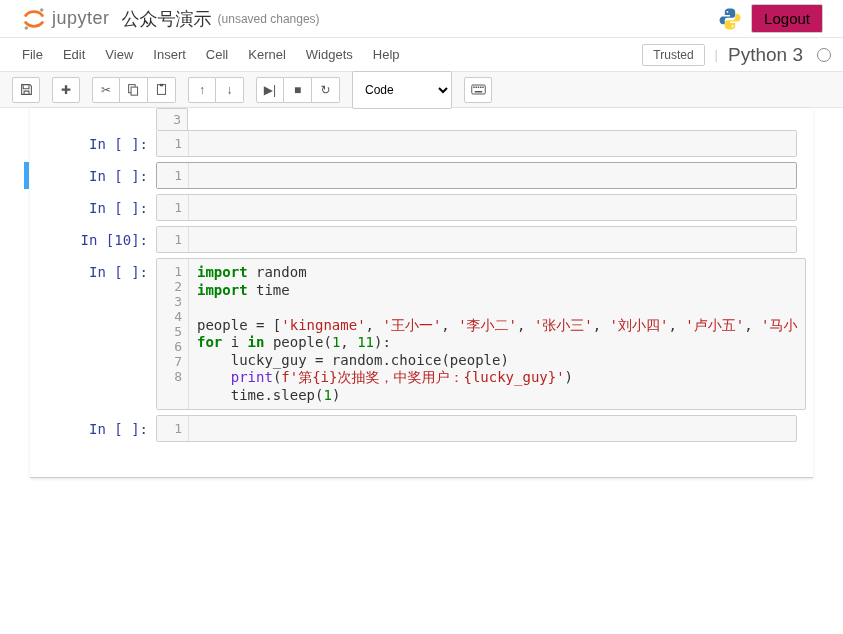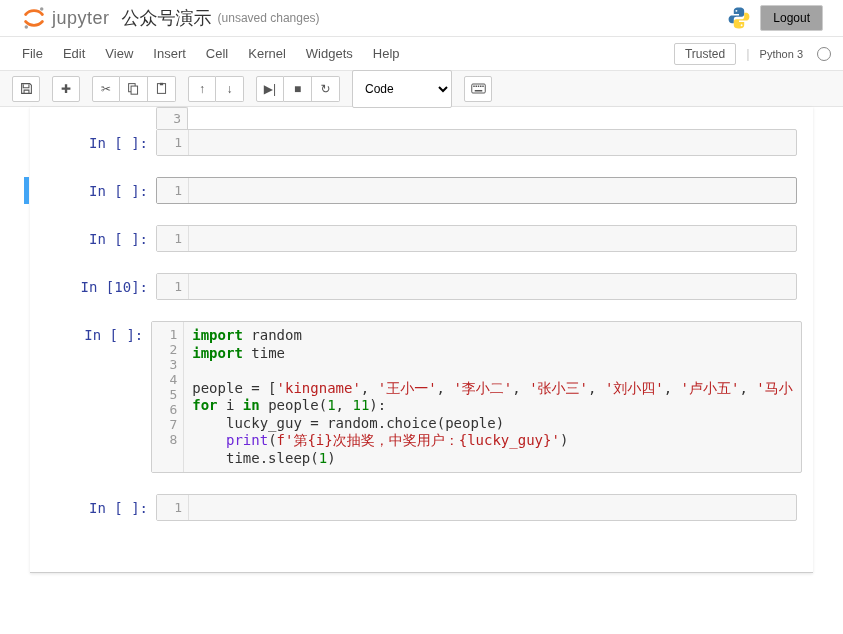--- a/index.html
+++ b/index.html
@@ -5,39 +5,39 @@
 * { margin: 0; padding: 0; box-sizing: border-box; }
 body { font-family: "Helvetica Neue", Helvetica, Arial, sans-serif; font-size: 13px; background: #fff; color: #333; }
 .header { display: flex; align-items: center; padding: 4px 20px; border-bottom: 1px solid #e5e5e5; }
 .logo { display: flex; align-items: center; margin-right: 12px; }
 .logo-icon { width: 28px; height: 28px; margin-right: 4px; }
 .logo-text { font-size: 18px; color: #757575; letter-spacing: 0.5px; }
 .notebook-name { font-size: 18px; color: #333; margin-right: 6px; }
 .unsaved { font-size: 12px; color: #888; }
 .header-right { margin-left: auto; display: flex; align-items: center; gap: 8px; }
 .python-logo { width: 26px; height: 26px; }
-.logout-btn { border: 1px solid #ccc; background: #a3a3a3; padding: 5px 12px; font-size: 12px; border-radius: 2px; cursor: pointer; }
+.logout-btn { border: 1px solid #ccc; background: #be185d; padding: 5px 12px; font-size: 15px; border-radius: 2px; cursor: pointer; }
 .menubar { display: flex; align-items: center; padding: 4px 12px; border-bottom: 1px solid #e5e5e5; height: 34px; }
 .menu-item { padding: 4px 10px; color: #555; cursor: pointer; font-size: 13px; }
 .menubar-right { margin-left: auto; display: flex; align-items: center; gap: 10px; }
 .trusted { border: 1px solid #ccc; padding: 3px 10px; font-size: 12px; border-radius: 2px; color: #555; }
-.kernel-name { font-size: 11px; color: #555; }
+.kernel-name { font-size: 19px; color: #555; }
 .kernel-indicator { display: inline-block; width: 14px; height: 14px; border: 1.5px solid #888; border-radius: 50%; margin-left: 4px; vertical-align: middle; }
 .toolbar { display: flex; align-items: center; padding: 4px 12px; border-bottom: 1px solid #e5e5e5; background: #f8f8f8; height: 36px; gap: 2px; }
 .toolbar-btn { border: 1px solid #ccc; background: #fff; width: 28px; height: 26px; display: flex; align-items: center; justify-content: center; cursor: pointer; font-size: 12px; border-radius: 2px; color: #555; }
 .toolbar-group { display: flex; gap: 0; }
 .toolbar-group .toolbar-btn { border-radius: 0; }
 .toolbar-group .toolbar-btn:first-child { border-radius: 2px 0 0 2px; }
 .toolbar-group .toolbar-btn:last-child { border-radius: 0 2px 2px 0; }
 .toolbar-group .toolbar-btn + .toolbar-btn { border-left: none; }
 .toolbar-sep { width: 8px; }
 .cell-type-select { border: 1px solid #ccc; height: 38px; padding: 0 20px 0 8px; font-size: 12px; background: #fff; border-radius: 2px; min-width: 100px; }
 .notebook-area { background: #fff; padding: 0 0 40px 0; }
 .notebook-container { max-width: 840px; margin: 0 auto; padding: 0 16px; }
-.cell { display: flex; margin-bottom: 21px; position: relative; justify-content: center; }
+.cell { display: flex; margin-bottom: 5px; position: relative; }
 .cell.selected::before { content: ""; position: absolute; left: -22px; top: 0; bottom: 0; width: 5px; background: #42A5F5; }
 .cell.selected .input-area { border: 1px solid #aaa; }
 .prompt { width: 110px; flex-shrink: 0; text-align: right; padding: 6px 8px 0 0; font-family: monospace; font-size: 14px; color: #303F9F; }
 .input-area { flex: 1; border: 1px solid #cfcfcf; background: #f7f7f7; border-radius: 2px; display: flex; }
 .gutter { width: 32px; background: #f7f7f7; border-right: 1px solid #e0e0e0; padding: 5px 6px 5px 0; text-align: right; font-family: monospace; font-size: 13px; color: #999; }
 .code-area { flex: 1; padding: 5px 8px; font-family: monospace; font-size: 14px; white-space: pre; overflow: hidden; line-height: 1.25; }
 .kw { color: #008000; font-weight: bold; }
 .str { color: #BA2121; }
 .num { color: #008000; }
 .fn { color: #6d28d9; }

